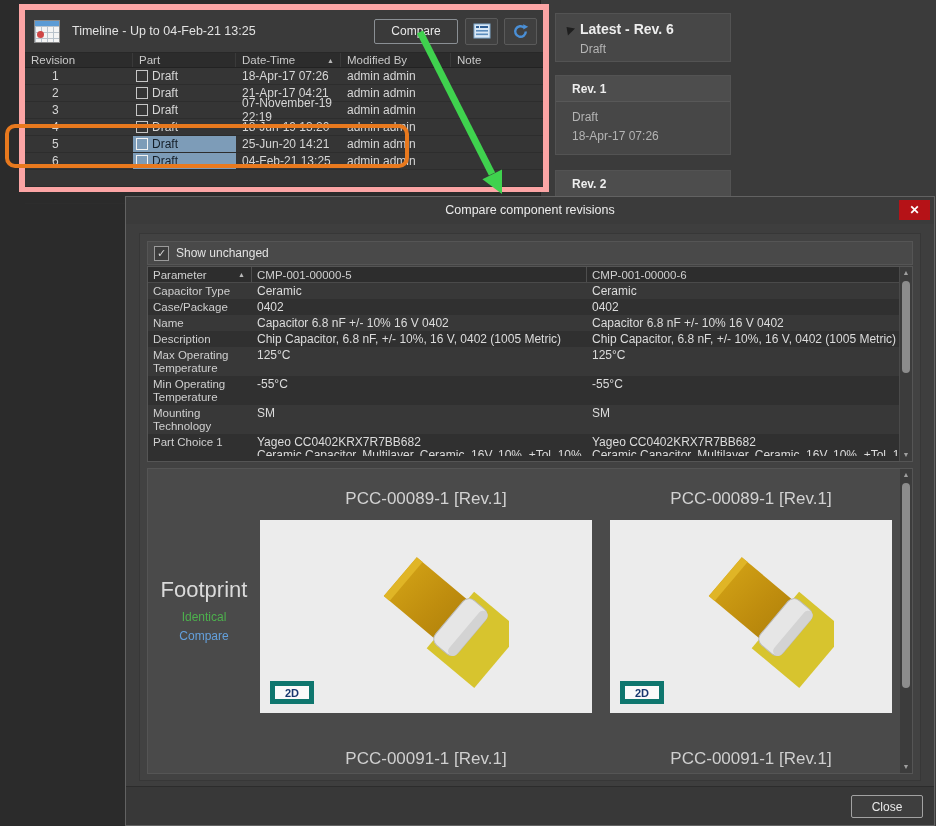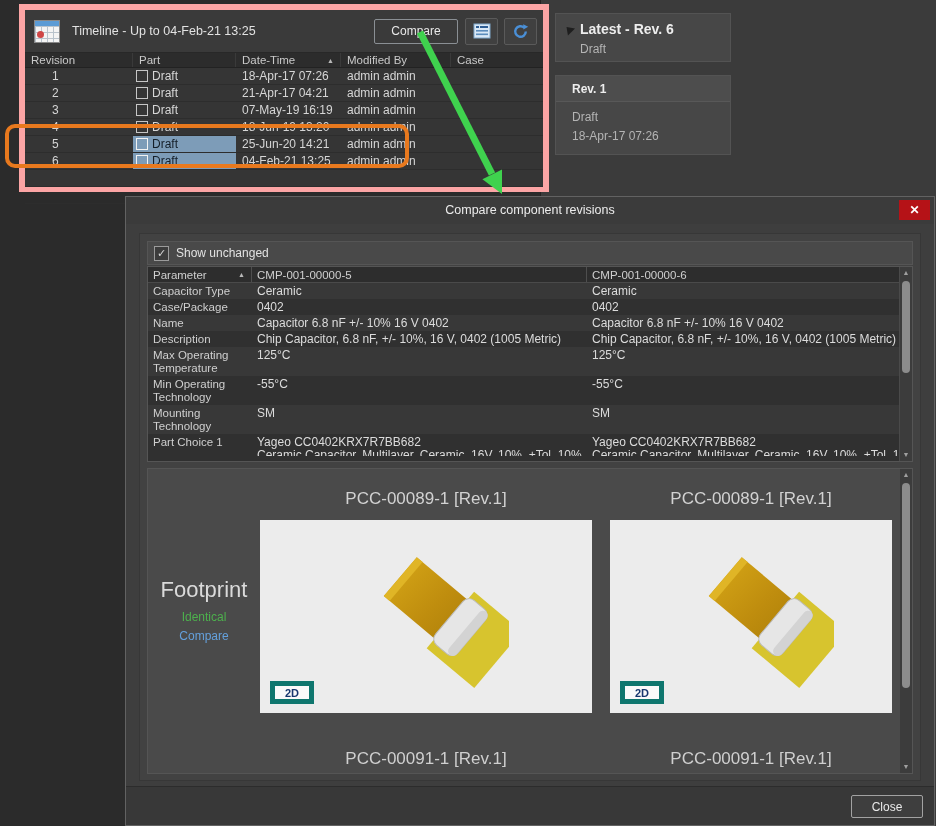--- a/index.html
+++ b/index.html
@@ -146,20 +146,23 @@
     </div>
     <div class="card-state">Draft</div>
   </div>
   <div class="rev-card card-rev1">
     <div class="card-head">Rev. 1</div>
     <div class="card-body">
       <div>Draft</div>
       <div>18-Apr-17 07:26</div>
     </div>
   </div>
+  <div class="rev-card card-rev2">
+    <div class="card-head">Rev. 2</div>
+  </div>
 </div>
 
 <div class="timeline-panel">
   <div class="tl-header">
     <div class="tl-app-icon">
       <div class="cal-top"></div>
       <div class="cal-grid"></div>
       <div class="cal-dot"></div>
     </div>
     <div class="tl-title">Timeline - Up to 04-Feb-21 13:25</div>
@@ -178,21 +181,21 @@
         <path d="M13.8 8.5a5.3 5.3 0 1 1-1.6-3.8" fill="none" stroke="#4a8fd6" stroke-width="2.4"></path>
         <polygon points="11.2,1.2 16.2,3.8 11.4,6.6" fill="#4a8fd6"></polygon>
       </svg>
     </div>
   </div>
   <div class="tl-colhead">
     <div class="col-rev">Revision</div>
     <div class="col-state">Part</div>
     <div class="col-date"><span>Date-Time</span><span class="sort-tri">▲</span></div>
     <div class="col-mod">Modified By</div>
-    <div class="col-note">Case</div>
+    <div class="col-note">Note</div>
   </div>
 
   <div class="tl-row">
     <div class="cell c-rev">1</div>
     <div class="cell c-state">
         <span class="tl-check"></span>
         <span>Draft</span>
       </div>
     <div class="cell c-date">18-Apr-17 07:26</div>
     <div class="cell c-mod">admin admin</div>
@@ -205,21 +208,21 @@
       </div>
     <div class="cell c-date">21-Apr-17 04:21</div>
     <div class="cell c-mod">admin admin</div>
   </div>
   <div class="tl-row">
     <div class="cell c-rev">3</div>
     <div class="cell c-state">
         <span class="tl-check"></span>
         <span>Draft</span>
       </div>
-    <div class="cell c-date">07-May-19 16:19</div>
+    <div class="cell c-date">07-November-19 22:19</div>
     <div class="cell c-mod">admin admin</div>
   </div>
   <div class="tl-row">
     <div class="cell c-rev">4</div>
     <div class="cell c-state">
         <span class="tl-check"></span>
         <span>Draft</span>
       </div>
     <div class="cell c-date">18-Jun-19 13:20</div>
     <div class="cell c-mod">admin admin</div>
@@ -291,21 +294,21 @@
         <div class="cc-param">Description</div>
         <div class="cc-val">Chip Capacitor, 6.8 nF, +/- 10%, 16 V, 0402 (1005 Metric)</div>
         <div class="cc-val last">Chip Capacitor, 6.8 nF, +/- 10%, 16 V, 0402 (1005 Metric)</div>
       </div>
       <div class="cmp-row row-a rh2">
         <div class="cc-param">Max Operating Temperature</div>
         <div class="cc-val">125°C</div>
         <div class="cc-val last">125°C</div>
       </div>
       <div class="cmp-row row-b rh2">
-        <div class="cc-param">Min Operating Technology</div>
+        <div class="cc-param">Min Operating Temperature</div>
         <div class="cc-val">-55°C</div>
         <div class="cc-val last">-55°C</div>
       </div>
       <div class="cmp-row row-a rh2">
         <div class="cc-param">Mounting Technology</div>
         <div class="cc-val">SM</div>
         <div class="cc-val last">SM</div>
       </div>
       <div class="cmp-row row-b rh3">
         <div class="cc-param">Part Choice 1</div>

